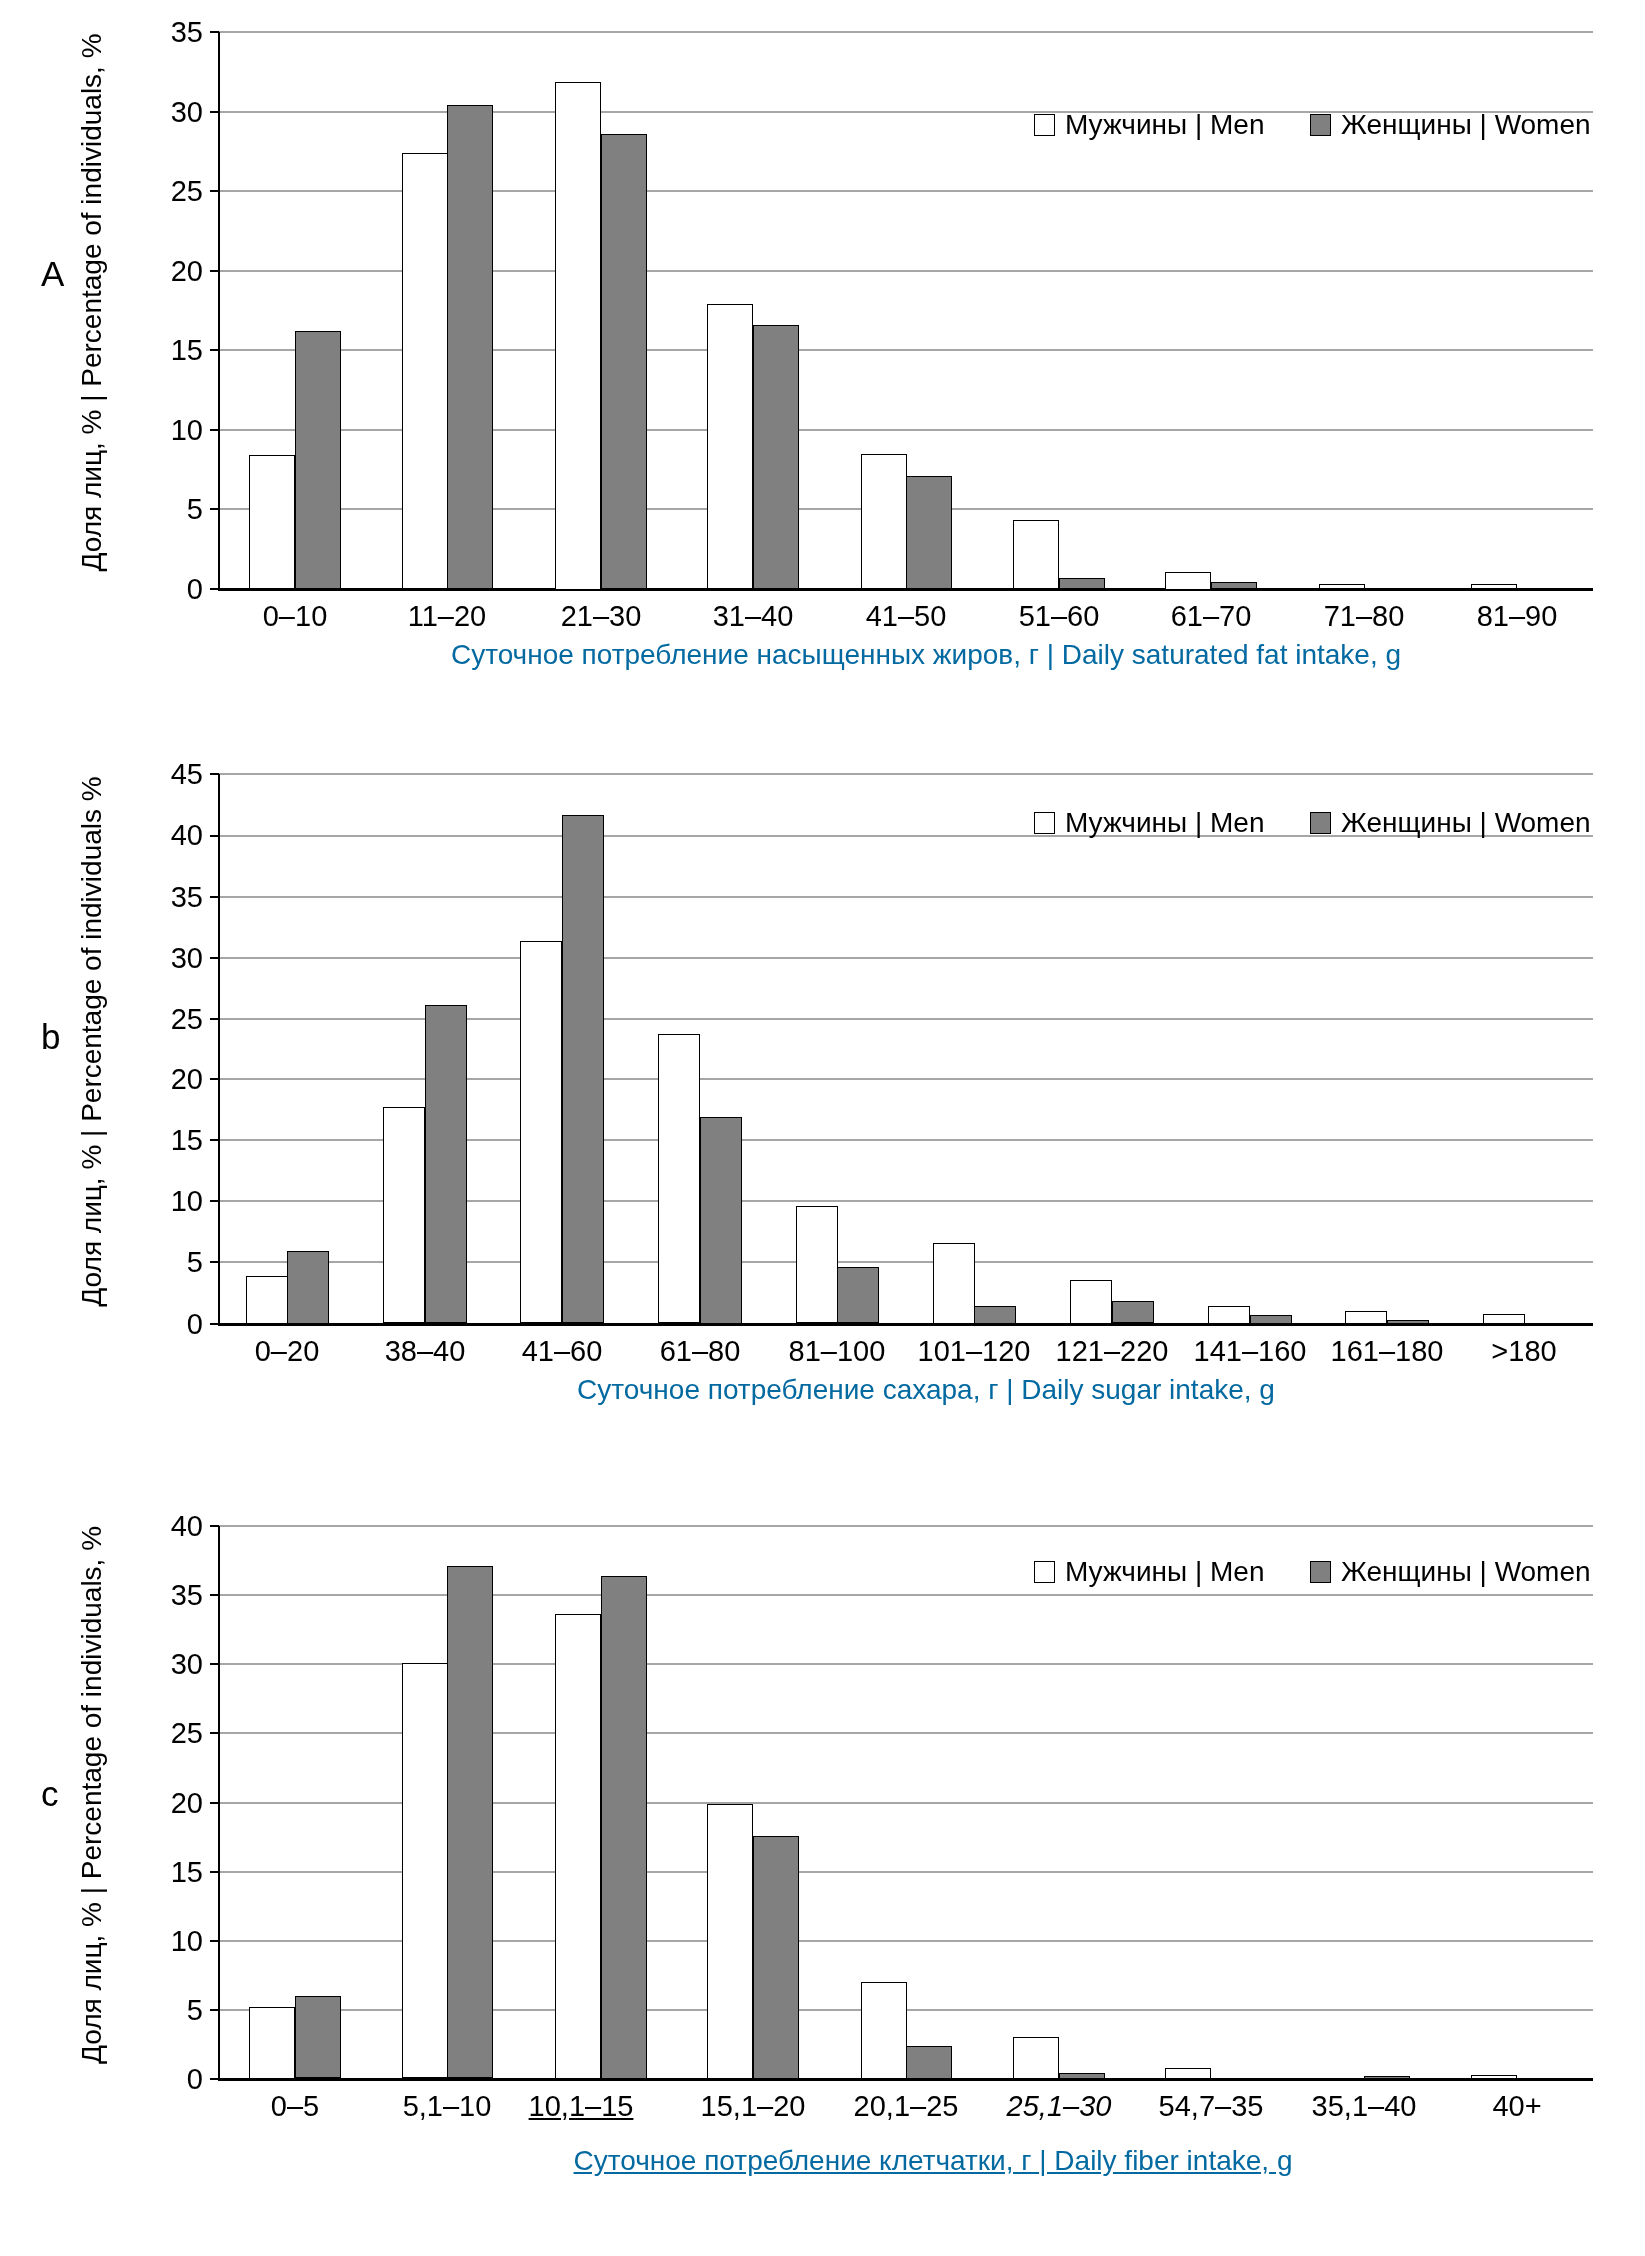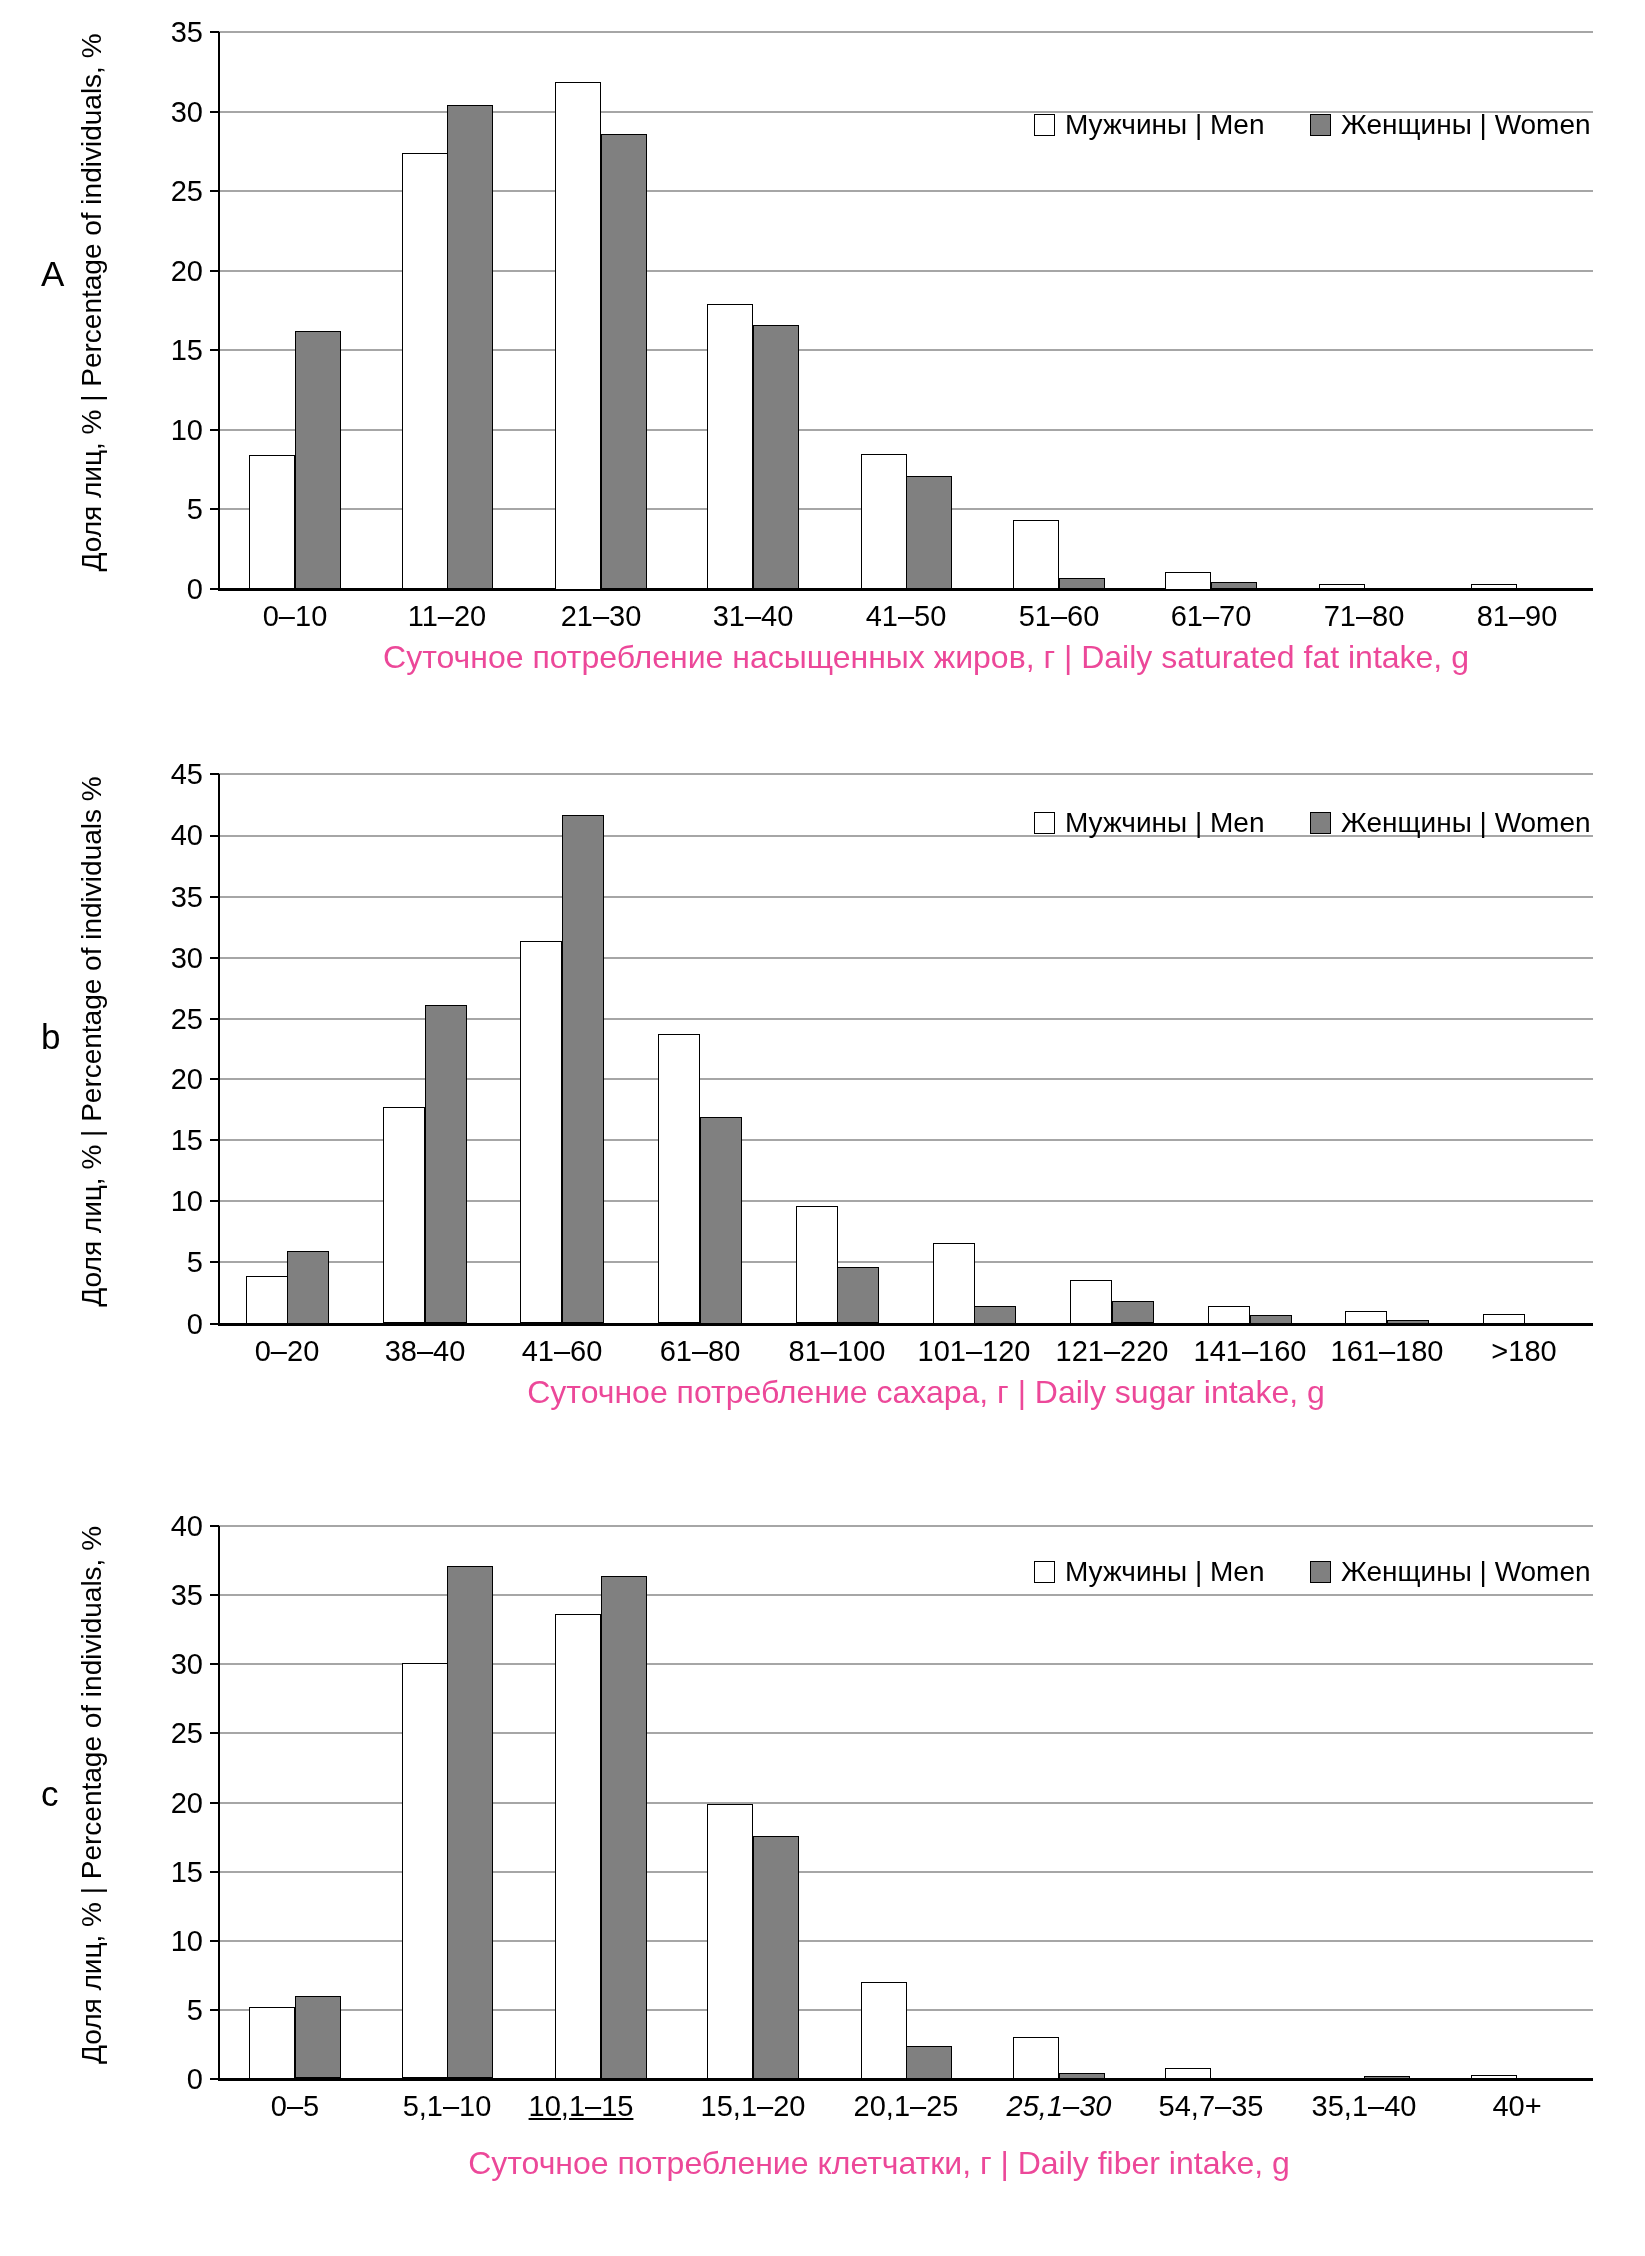--- a/index.html
+++ b/index.html
@@ -1,21 +1,21 @@
 <!DOCTYPE html>
 <html><head>
 <meta charset="utf-8">
 <style>
   html,body{margin:0;padding:0;background:#fff;}
   #page{position:relative;width:1646px;height:2256px;background:#ffffff;
         font-family:"Liberation Sans",sans-serif;color:#000;overflow:hidden;}
   .panel-letter{position:absolute;font-size:35px;color:#000;}
   .y-title{position:absolute;transform:rotate(-90deg);transform-origin:left top;
            font-size:28px;white-space:nowrap;color:#000;}
-  .x-title{position:absolute;font-size:32px;white-space:nowrap;transform:translateX(-50%);color:#ec4899;}
+  .x-title{position:absolute;font-size:28px;white-space:nowrap;transform:translateX(-50%);color:#0369a1;}
   .ytick-label{position:absolute;font-size:29px;text-align:right;width:68px;transform:translateY(-50%);}
   .xcat-label{position:absolute;font-size:29px;white-space:nowrap;transform:translateX(-50%);}
   .gridline{position:absolute;height:1.9px;background:#a6a6a6;}
   .axis-y{position:absolute;width:1.9px;background:#000;}
   .axis-x{position:absolute;height:2.9px;background:#000;}
   .ytick{position:absolute;width:8.7px;height:1.9px;background:#000;}
   .bar{position:absolute;box-sizing:border-box;border:1.9px solid #000;}
   .legend{position:absolute;display:flex;align-items:center;gap:9.7px;}
   .legend-swatch{width:21.3px;height:21.3px;box-sizing:border-box;border:1.9px solid #000;}
   .legend-label{font-size:28px;white-space:nowrap;}
@@ -208,21 +208,21 @@
       <div class="xcat-label" style="left: 906px; top: 2090px; position: absolute;">20,1–25</div>
       <div class="bar" title="25,1–30: 3%" style="left: 1013px; top: 2037px; width: 46px; height: 42px; background: rgb(255, 255, 255); position: absolute;"></div>
       <div class="bar" title="25,1–30: 0.4%" style="left: 1059px; top: 2073px; width: 46px; height: 5.8px; background: rgb(128, 128, 128); position: absolute;"></div>
       <div class="xcat-label" style="left: 1059px; top: 2090px; position: absolute; font-style: italic;">25,1–30</div>
       <div class="bar" title="30,1–35: 0.8%" style="left: 1165px; top: 2068px; width: 46px; height: 10.7px; background: rgb(255, 255, 255); position: absolute;"></div>
       <div class="xcat-label" style="left: 1211px; top: 2090px; position: absolute;">54,7–35</div>
       <div class="bar" title="35,1–40: 0.2%" style="left: 1364px; top: 2076px; width: 46px; height: 2.9px; background: rgb(128, 128, 128); position: absolute;"></div>
       <div class="xcat-label" style="left: 1364px; top: 2090px; position: absolute;">35,1–40</div>
       <div class="bar" title="40+: 0.3%" style="left: 1471px; top: 2075px; width: 46px; height: 3.9px; background: rgb(255, 255, 255); position: absolute;"></div>
       <div class="xcat-label" style="left: 1517px; top: 2090px; position: absolute;">40+</div>
-      <div class="x-title" style="left: 879px; top: 2145px; position: absolute;">Суточное потребление клетчатки, г | Daily fiber intake, g</div>
+      <div class="x-title" style="left: 933px; top: 2145px; position: absolute; text-decoration: underline;">Суточное потребление клетчатки, г | Daily fiber intake, g</div>
       <div class="legend" style="left: 1034px; top: 1556px; position: absolute;">
         <div class="legend-swatch" style="background: rgb(255, 255, 255);"></div>
         <div class="legend-label">Мужчины | Men</div>
       </div>
       <div class="legend" style="left: 1310px; top: 1556px; position: absolute;">
         <div class="legend-swatch" style="background: rgb(128, 128, 128);"></div>
         <div class="legend-label">Женщины | Women</div>
       </div>
     </div>
 </div>

